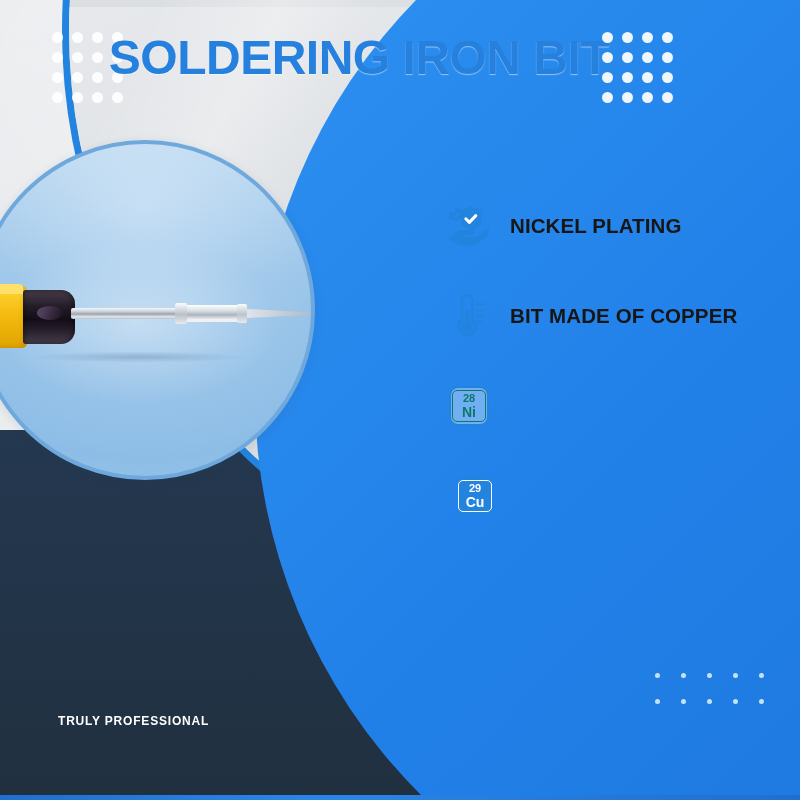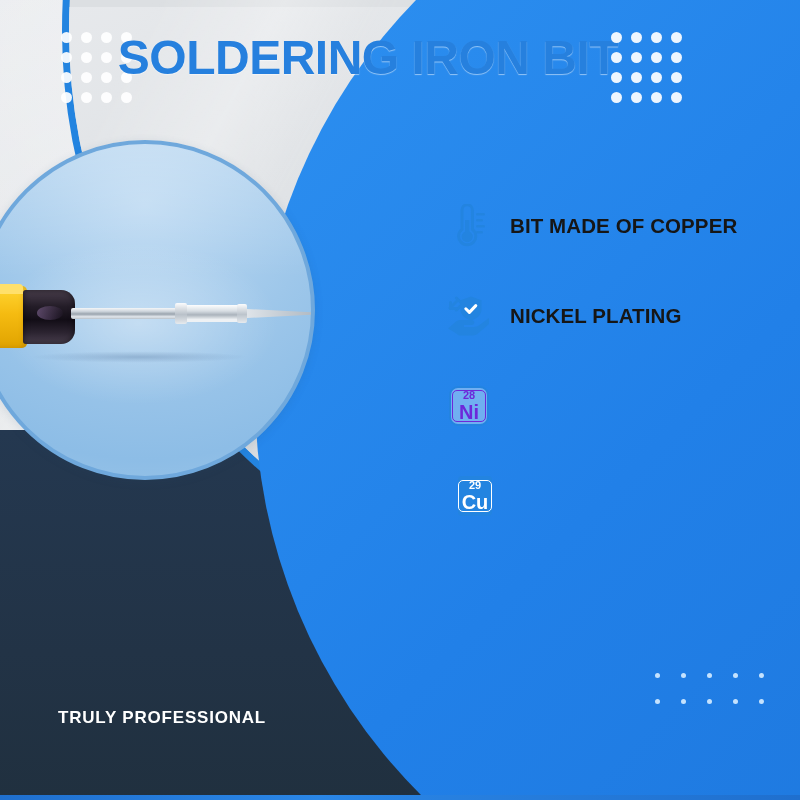--- a/index.html
+++ b/index.html
@@ -69,21 +69,21 @@
   .haze {
     position:absolute; inset:0;
     background:
       radial-gradient(120% 70% at 55% 8%, rgba(255,255,255,.55), rgba(255,255,255,0) 60%),
       radial-gradient(90% 60% at 18% 30%, rgba(255,255,255,.30), rgba(255,255,255,0) 70%);
     pointer-events:none;
   }
 
   
   .header {
-    position:absolute; left:13px; top:0; width:710px; height:120px;
+    position:absolute; left:4px; top:0; width:710px; height:120px;
     z-index:10;
   }
   .title {
     position:absolute;
     left:0; right:0; top:30px;
     text-align:center;
     font-size:48px;
     font-weight:800;
     letter-spacing:-0.5px;
     color:#2680de;
@@ -179,21 +179,21 @@
     position:absolute;
     left:6px; top:38px;
     width:160px; height:16px;
     border-bottom:4px solid #fff;
     border-radius:0 0 60% 40%;
     transform:rotate(-2deg);
   }
   .logo-sub {
     margin-top:16px;
     margin-left:36px;
-    font-size:17px;
+    font-size:12px;
     font-weight:700;
     letter-spacing:.8px;
     font-family:"Liberation Sans", sans-serif;
   }
 
   
   .product {
     position:absolute;
     left:-25px; top:140px;
     width:340px; height:340px;
@@ -308,29 +308,29 @@
   .elem {
     width:40px; height:40px;
     border-radius:9px;
     display:flex; flex-direction:column;
     align-items:center; justify-content:center;
     line-height:1;
     font-family:"Liberation Sans", sans-serif;
   }
   .elem-outline {
     border:2.5px solid #2384e0;
-    color:#6d28d9;
+    color:#0f766e;
     background:rgba(255,255,255,.35);
   }
   .elem-solid {
     background:#2384e0;
     color:#fff;
   }
   .elem-num { font-size:11px; font-weight:700; margin-bottom:1px; }
-  .elem-sym { font-size:20px; font-weight:700; }
+  .elem-sym { font-size:14px; font-weight:700; }
   .elem-inner {
     width:34px; height:32px;
     border:1.5px solid currentColor;
     border-radius:5px;
     display:flex; flex-direction:column;
     align-items:center; justify-content:center;
   }
 </style>
 </head>
 <body>
@@ -463,53 +463,53 @@
       <div class="bit-collar-b"></div>
       <div class="bit-taper"></div>
     </div>
     <div class="bit-shadow"></div>
   </div>
 
   <div class="features">
 
     <div class="feature">
       <div class="feat-icon">
-        <svg width="42" height="44" viewBox="0 0 42 44">
-          <path d="M14 6a5.2 5.2 0 0 1 10.4 0v19.4a8.6 8.6 0 1 1-10.4 0z" fill="none" stroke="#2384e0" stroke-width="3"></path>
-          <circle cx="19.2" cy="32.6" r="5.6" fill="#2384e0"></circle>
-          <rect x="17" y="16" width="4.4" height="15" fill="#2384e0"></rect>
-          <rect x="28" y="9" width="9" height="2.6" rx="1.3" fill="#2384e0"></rect>
-          <rect x="28" y="15" width="7" height="2.6" rx="1.3" fill="#2384e0"></rect>
-          <rect x="28" y="21" width="9" height="2.6" rx="1.3" fill="#2384e0"></rect>
-          <rect x="28" y="27" width="7" height="2.6" rx="1.3" fill="#2384e0"></rect>
-        </svg>
-      </div>
-      <div class="feat-label">BIT MADE OF COPPER</div>
-    </div>
-
-    <div class="feature">
-      <div class="feat-icon">
         <svg width="46" height="44" viewBox="0 0 46 44">
           <path d="M6 5.5h8.5M14.5 5.5v8.5" fill="none" stroke="#2384e0" stroke-width="3" stroke-linecap="round" transform="rotate(45 10 10)"></path>
           <path d="M4 14 L12 6" fill="none" stroke="#2384e0" stroke-width="3" stroke-linecap="round"></path>
           <path d="M4.5 14.5 L4.5 8.5 M4.5 14.5 L10.5 14.5" fill="none" stroke="#2384e0" stroke-width="3" stroke-linecap="round"></path>
           <path d="M25 2.5 L35.5 6.2 V15.5 C35.5 21.2 30.8 24.6 25 26.5
                    C19.2 24.6 14.5 21.2 14.5 15.5 V6.2 Z" fill="#2384e0"></path>
           <path d="M19.8 14.8 l3.6 3.6 6.4 -6.8" fill="none" stroke="#ffffff" stroke-width="3" stroke-linecap="round" stroke-linejoin="round"></path>
           <path d="M2 34.5 L10 27.5 C11.5 26.3 13 26 14.8 26 H25.5
                    C27.4 26 28.4 27.1 28.4 28.5 C28.4 29.9 27.4 31 25.5 31 H18
                    L18 33 H27.5 C30 33 32 32.2 33.8 30.8 L43 24
                    L43 30 L32 39.5 C30.2 41 28.4 41.5 26 41.5 H13 L8 38 Z" fill="#2384e0"></path>
         </svg>
       </div>
       <div class="feat-label">NICKEL PLATING</div>
     </div>
 
     <div class="feature">
       <div class="feat-icon">
+        <svg width="42" height="44" viewBox="0 0 42 44">
+          <path d="M14 6a5.2 5.2 0 0 1 10.4 0v19.4a8.6 8.6 0 1 1-10.4 0z" fill="none" stroke="#2384e0" stroke-width="3"></path>
+          <circle cx="19.2" cy="32.6" r="5.6" fill="#2384e0"></circle>
+          <rect x="17" y="16" width="4.4" height="15" fill="#2384e0"></rect>
+          <rect x="28" y="9" width="9" height="2.6" rx="1.3" fill="#2384e0"></rect>
+          <rect x="28" y="15" width="7" height="2.6" rx="1.3" fill="#2384e0"></rect>
+          <rect x="28" y="21" width="9" height="2.6" rx="1.3" fill="#2384e0"></rect>
+          <rect x="28" y="27" width="7" height="2.6" rx="1.3" fill="#2384e0"></rect>
+        </svg>
+      </div>
+      <div class="feat-label">BIT MADE OF COPPER</div>
+    </div>
+
+    <div class="feature">
+      <div class="feat-icon">
         <div class="elem elem-outline">
           <div class="elem-inner">
             <span class="elem-num">28</span>
             <span class="elem-sym">Ni</span>
           </div>
         </div>
       </div>
     </div>
 
     <div class="feature">

